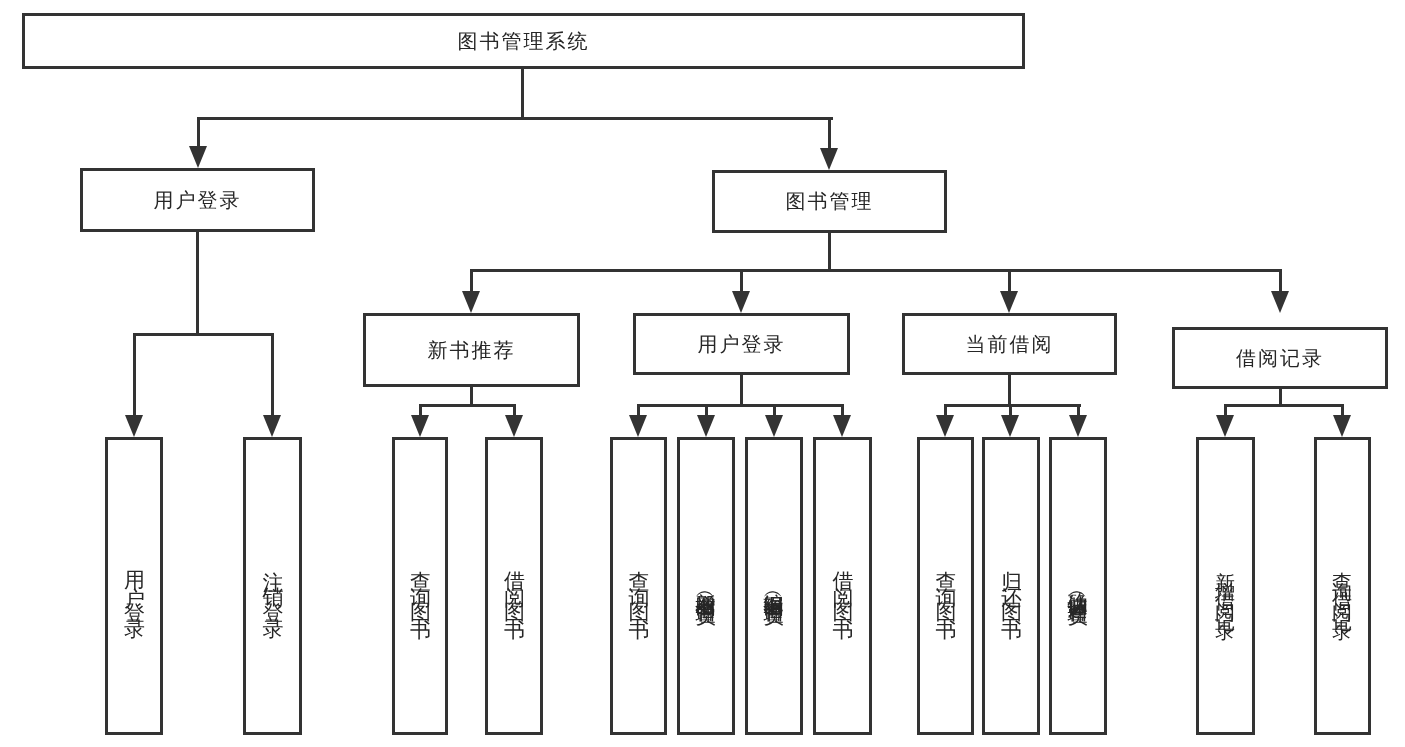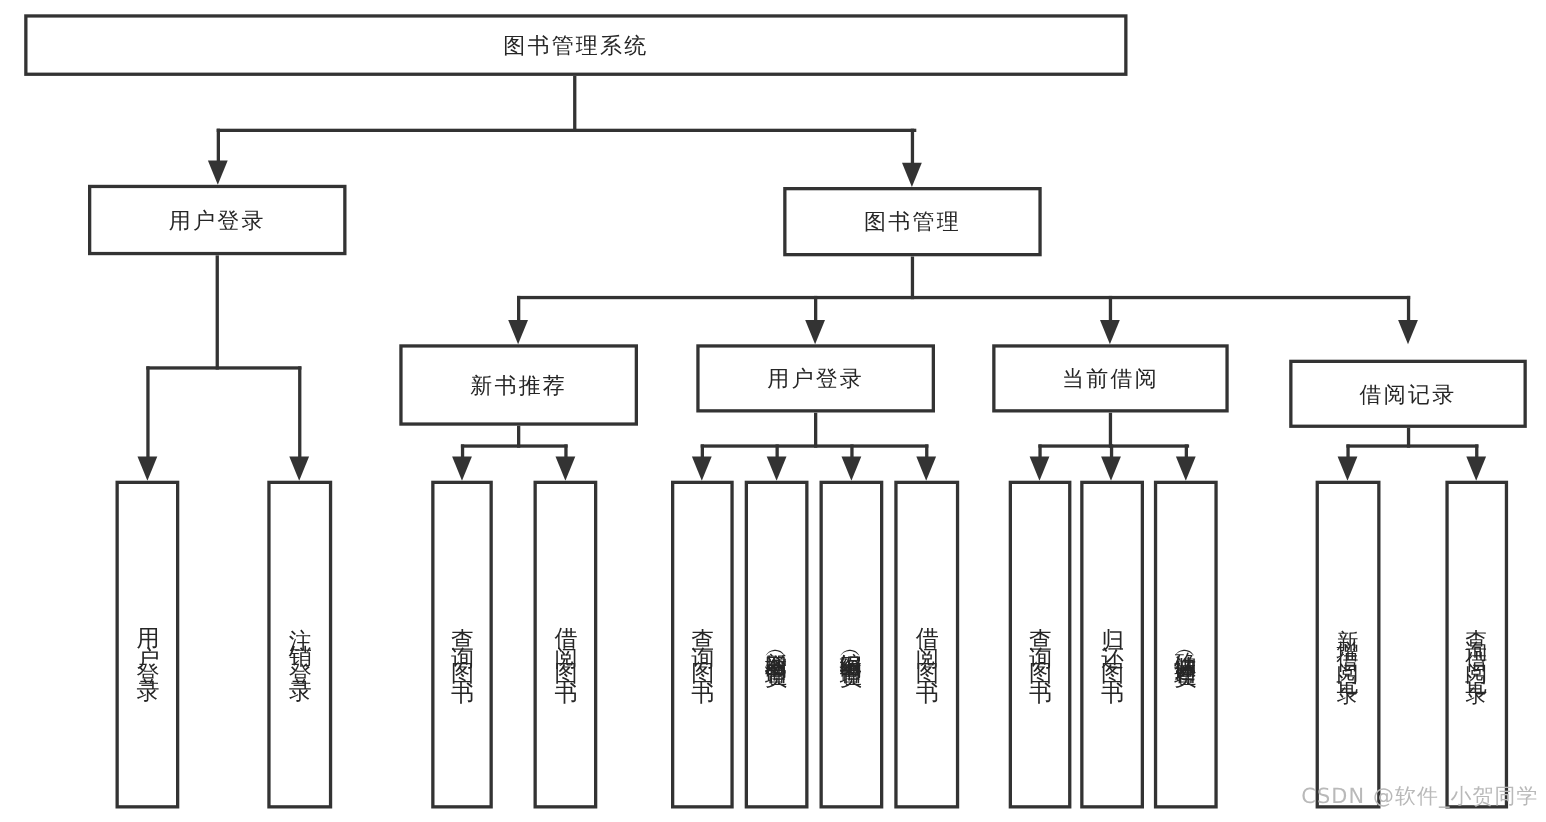--- a/index.html
+++ b/index.html
@@ -169,15 +169,14 @@
     <span class="vlabel sp-sm">确认归还（管理员）</span>
   </div>
 
   <div class="node leaf" style="left:1196px; top:437px; width:59px; height:298px;">
     <span class="vlabel sp-md">新增借阅记录</span>
   </div>
   <div class="node leaf" style="left:1314px; top:437px; width:57px; height:298px;">
     <span class="vlabel sp-md">查询借阅记录</span>
   </div>
 
-  <div class="watermark">CSDN @软件_小贺同学</div>
 
 </div>
 
 </body></html>

